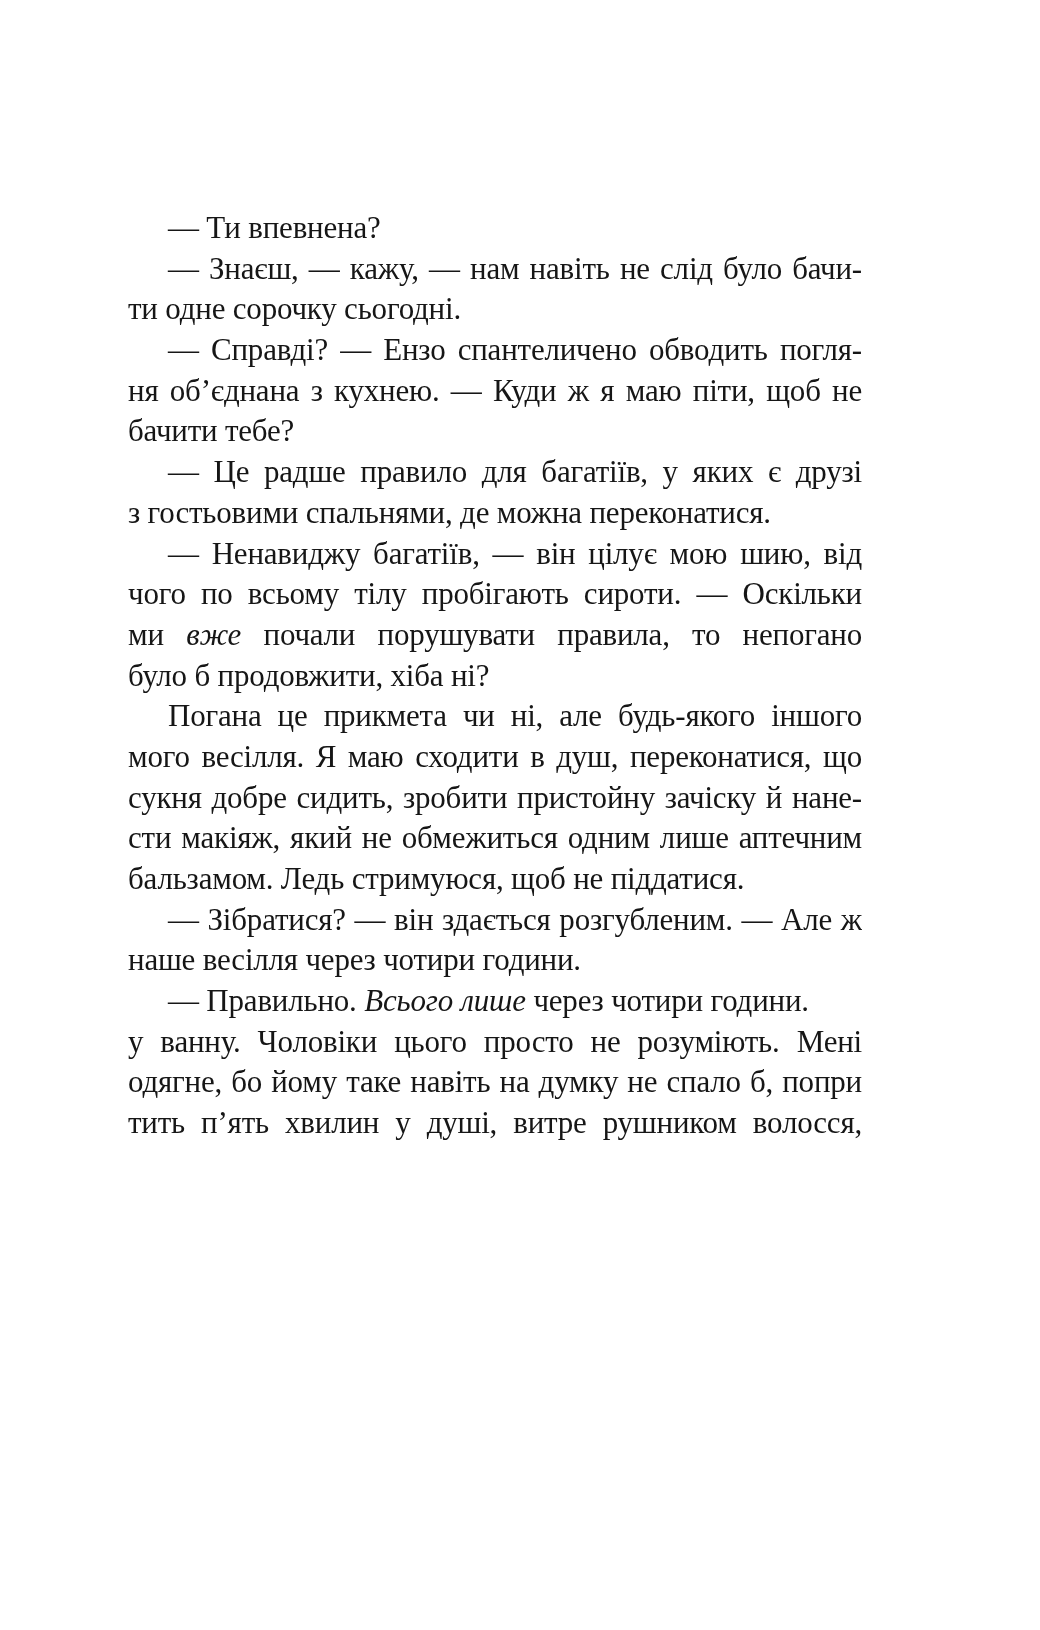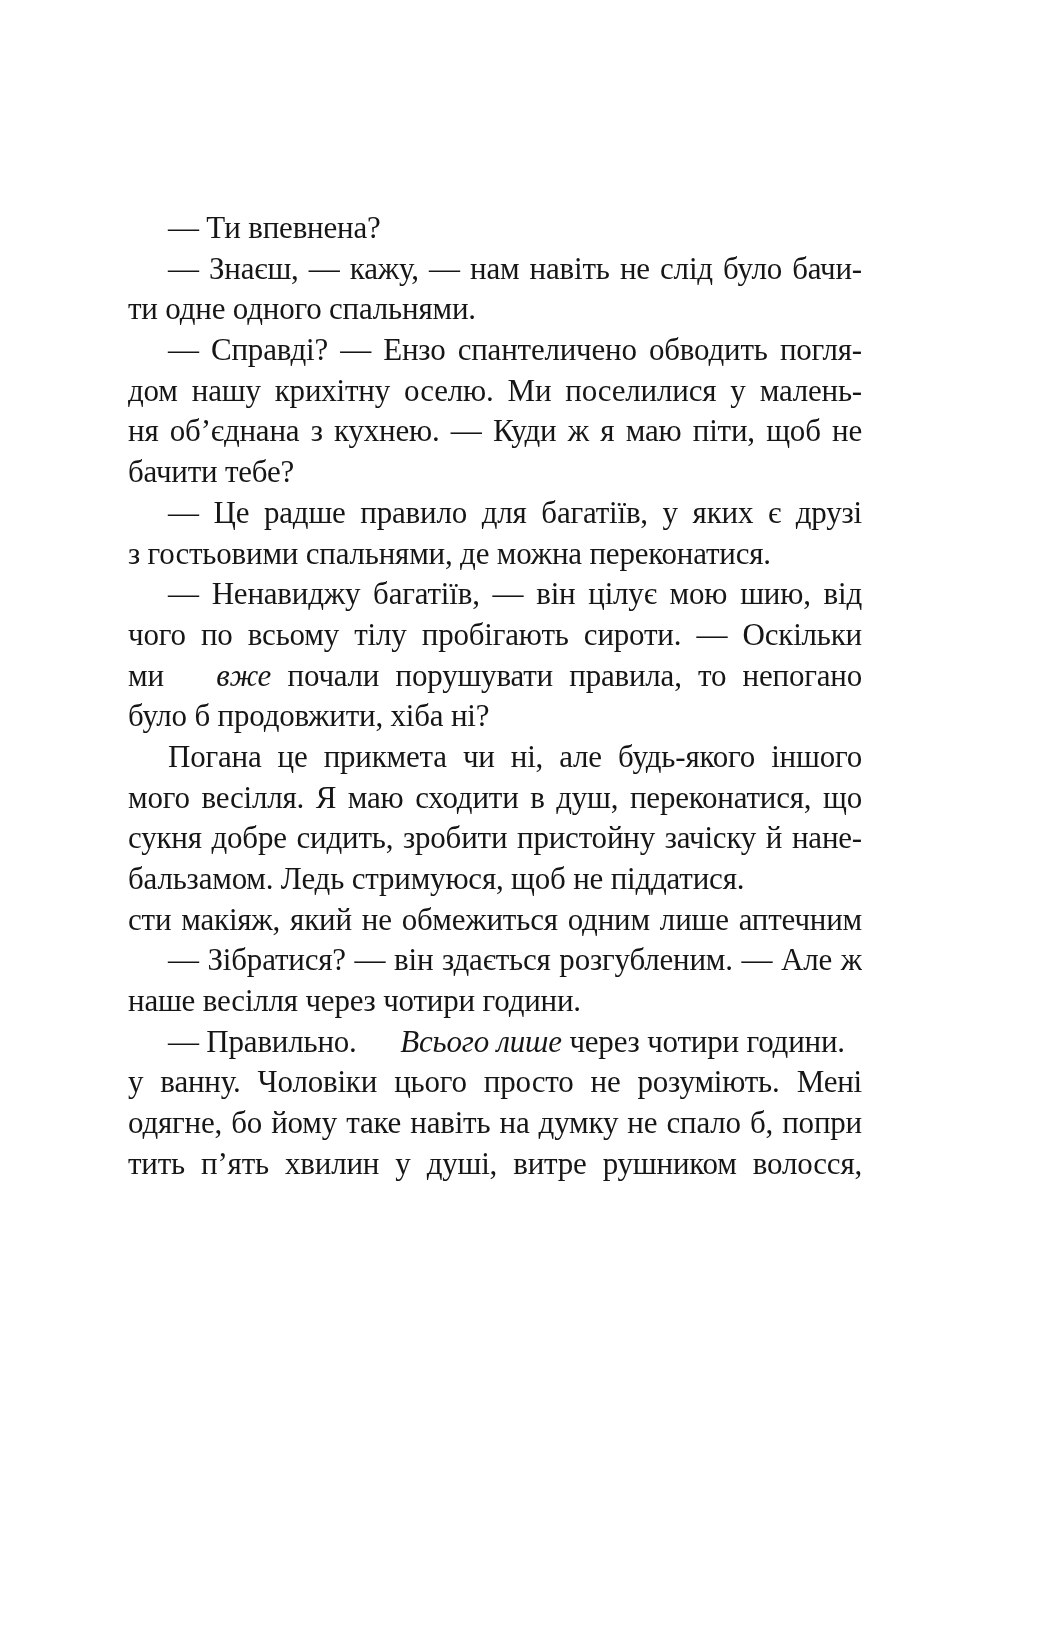--- a/index.html
+++ b/index.html
@@ -29,57 +29,55 @@
   }
   .line.end{
     text-align:left;
     text-align-last:left;
   }
   .line.indent{
     padding-left:40px;
   }
   .line em{
     font-style:italic;
-    margin-left:36px;
   }
   .page-number{
     position:absolute;
     left:128px;
     top:1462px;
     width:734px;
     text-align:center;
     font-family:"Liberation Sans", sans-serif;
     font-size:31px;
     line-height:32px;
     color:#be185d;
   }
 </style>
 </head>
 <body>
 
 <div class="page">
   <div class="text-block">
       <div class="line indent end"><span>— Ти впевнена?</span></div>
       <div class="line indent"><span>— Знаєш, — кажу, — нам навіть не слід було бачи-</span></div>
-      <div class="line end"><span>ти одне одного спальнями.</span></div>
+      <div class="line end"><span>ти одне сорочку сьогодні.</span></div>
       <div class="line indent"><span>— Справді? — Ензо спантеличено обводить погля-</span></div>
-      <div class="line"><span>дом нашу крихітну оселю. Ми поселилися у малень-</span></div>
       <div class="line"><span>ня об’єднана з кухнею. — Куди ж я маю піти, щоб не</span></div>
       <div class="line end"><span>бачити тебе?</span></div>
       <div class="line indent"><span>— Це радше правило для багатіїв, у яких є друзі</span></div>
       <div class="line end"><span>з гостьовими спальнями, де можна переконатися.</span></div>
       <div class="line indent"><span>— Ненавиджу багатіїв, — він цілує мою шию, від</span></div>
       <div class="line"><span>чого по всьому тілу пробігають сироти. — Оскільки</span></div>
       <div class="line"><span>ми </span><em>вже</em><span> почали порушувати правила, то непогано</span></div>
       <div class="line end"><span>було б продовжити, хіба ні?</span></div>
       <div class="line indent"><span>Погана це прикмета чи ні, але будь-якого іншого</span></div>
       <div class="line"><span>мого весілля. Я маю сходити в душ, переконатися, що</span></div>
       <div class="line"><span>сукня добре сидить, зробити пристойну зачіску й нане-</span></div>
+      <div class="line"><span>сти макіяж, який не обмежиться одним лише аптечним</span></div>
       <div class="line end"><span>бальзамом. Ледь стримуюся, щоб не піддатися.</span></div>
-      <div class="line"><span>сти макіяж, який не обмежиться одним лише аптечним</span></div>
       <div class="line indent"><span>— Зібратися? — він здається розгубленим. — Але ж</span></div>
       <div class="line end"><span>наше весілля через чотири години.</span></div>
       <div class="line indent end"><span>— Правильно. </span><em>Всього лише</em><span> через чотири години.</span></div>
       <div class="line"><span>у ванну. Чоловіки цього просто не розуміють. Мені</span></div>
       <div class="line"><span>одягне, бо йому таке навіть на думку не спало б, попри</span></div>
       <div class="line"><span>тить п’ять хвилин у душі, витре рушником волосся,</span></div>
     </div>
   <div class="page-number">17</div>
 </div>
 

